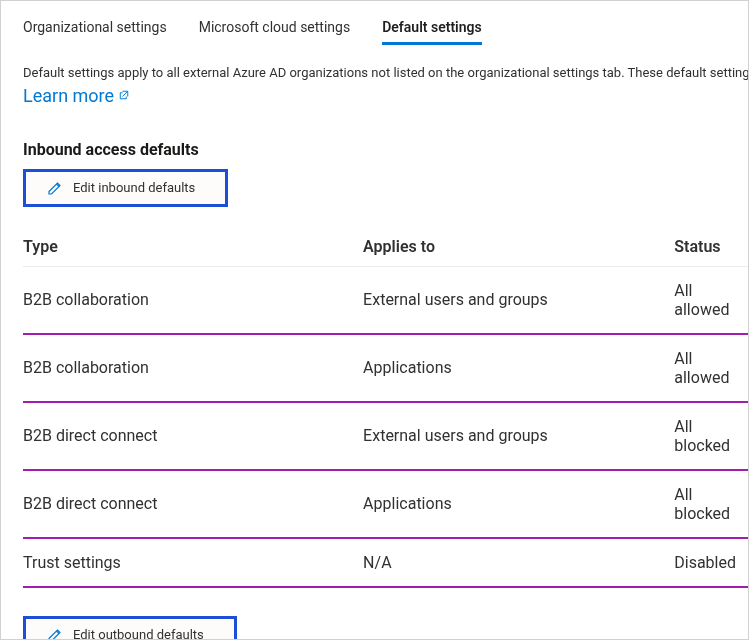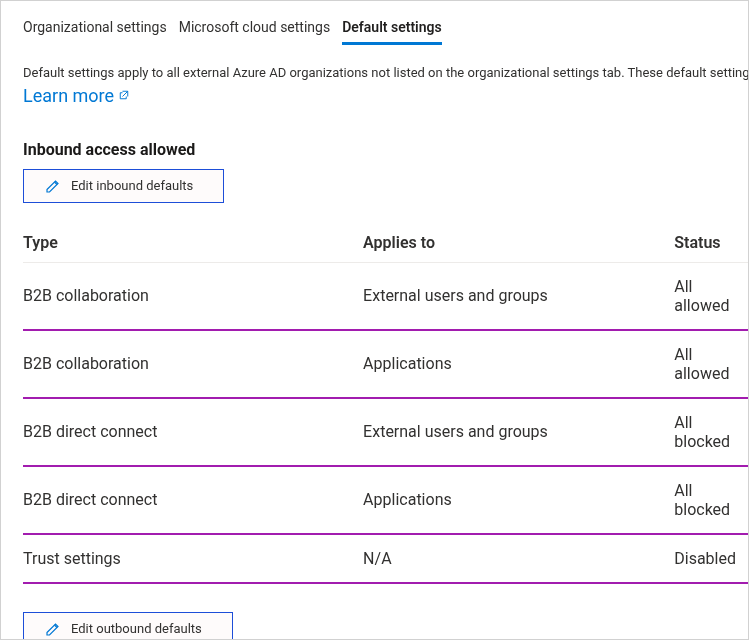--- a/index.html
+++ b/index.html
@@ -12,21 +12,21 @@
     width: 749px;
     height: 640px;
     overflow: hidden;
     border: 1px solid #d1d1d1;
   }
   .container {
     padding: 8px 0 0 22px;
   }
   .tabs {
     display: flex;
-    gap: 12px;
+    gap: 32px;
     border-bottom: 0;
     margin-bottom: 18px;
     text-align: right;
   }
   .tab {
     padding: 10px 0 10px 0;
     cursor: pointer;
     color: #323130;
     font-size: 14px;
     position: relative;
@@ -67,21 +67,21 @@
     color: #1b1a19;
   }
   .edit-link-wrap {
     display: inline-flex;
     align-items: center;
     padding: 8px 30px 8px 8px;
     margin-bottom: 20px;
     cursor: pointer;
   }
   .highlight {
-    border: 1px solid #1d4ed8;
+    border: 3px solid #1d4ed8;
     background: rgba(229,56,59,0.02);
     padding-left: 21px;
   }
   .edit-link-wrap svg {
     width: 16px; height: 16px; margin-right: 10px;
     stroke: #0078d4;
   }
   .edit-link-text {
     color: #323130;
     font-size: 13px;
@@ -122,21 +122,21 @@
   <a class="learn-more">
     <span>Learn more</span>
     <svg viewBox="0 0 16 16" fill="none" stroke="#0078d4" stroke-width="1.3">
       <path d="M6 3h7v7"></path>
         <path d="M13 3L6 10"></path>
         <path d="M11 10v3H3V5h3"></path>
     </svg>
   </a>
 
   
-  <h3 class="section-title">Inbound access allowed</h3>
+  <h3 class="section-title">Inbound access defaults</h3>
 
   <div class="edit-link-wrap highlight">
     <svg viewBox="0 0 16 16" fill="none" stroke="#0078d4" stroke-width="1.2">
       <path d="M2 11.5 L10.5 3 L13 5.5 L4.5 14 L2 14 Z"></path>
       <path d="M9.5 4 L12 6.5"></path>
     </svg>
     <span class="edit-link-text">Edit inbound defaults</span>
   </div>
 
   <table>

